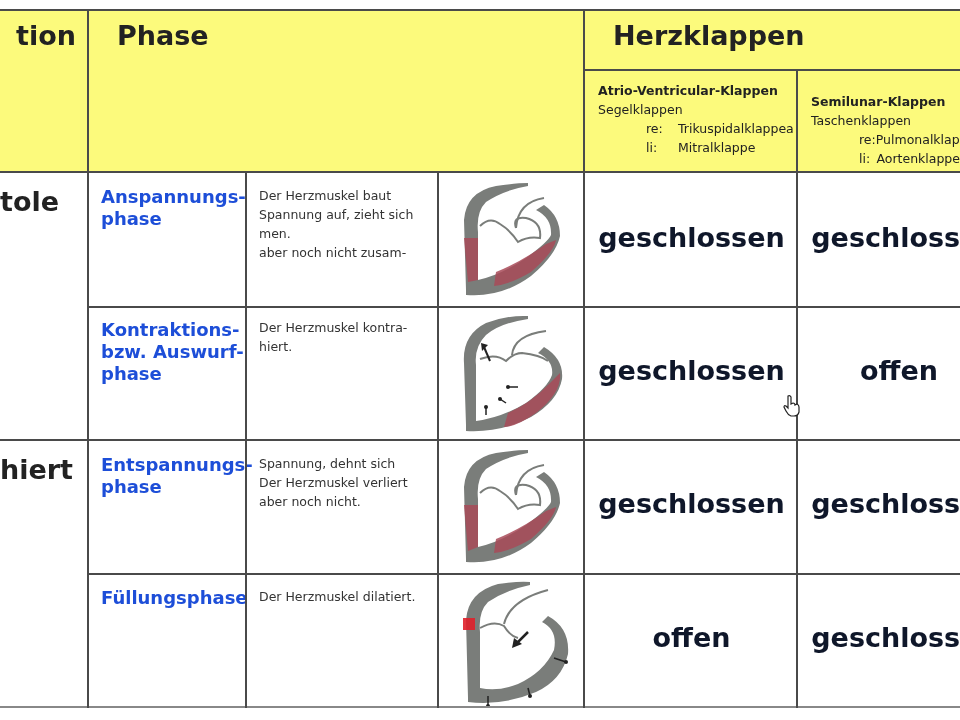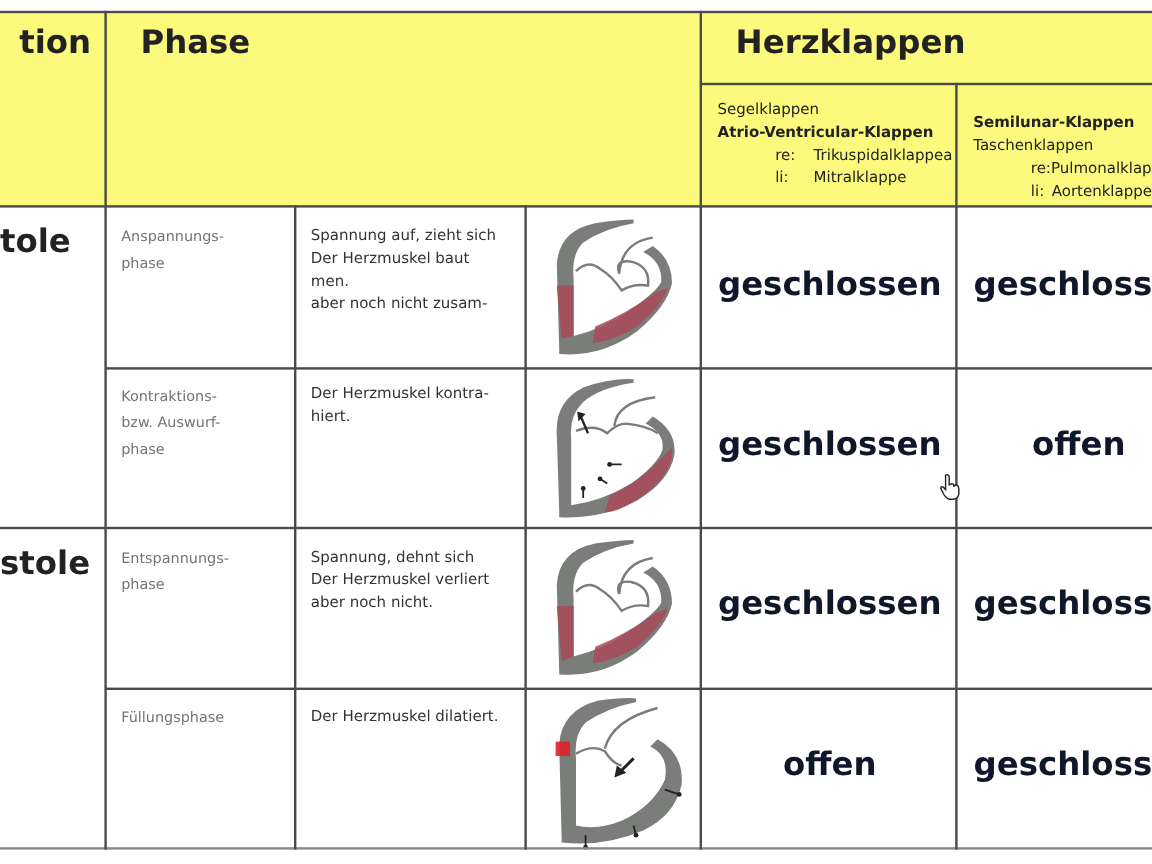--- a/index.html
+++ b/index.html
@@ -11,38 +11,38 @@
   }
   .abs { position:absolute; box-sizing:border-box; }
   .yellow { background:#fcfa7c; }
   .hline { position:absolute; height:2px; background:#4a4a4a; }
   .vline { position:absolute; width:2px; background:#4a4a4a; }
   .h-title { font-weight:bold; font-size:27px; letter-spacing:0px; color:#222;padding-left:16px; }
   .sub-head { font-size:12.5px; line-height:19px; color:#222; }
   .sub-head b { font-weight:bold; }
   .sub-row { display:flex;margin-left:48px; }
   .sub-row .k { width:32px; }
-  .phase-name { font-weight:normal; font-size:12px; line-height:22px; color:#737373; }
+  .phase-name { font-weight:bold; font-size:18px; line-height:22px; color:#1d4ed8; }
   .desc { font-size:12.5px; line-height:19px; color:#333; }
   .state { font-weight:bold; font-size:27px; color:#0f172a; text-align:center; }
   .side-label { font-weight:bold; font-size:27px; color:#222; }
   svg { display:block; }
 </style>
 </head>
 <body>
 
 <div class="abs yellow" style="left:0; top:10px; width:960px; height:162px;"></div>
 
 <div class="abs h-title" style="left:0; top:20px;">tion</div>
 <div class="abs h-title" style="left:101px; top:20px;">Phase</div>
 <div class="abs h-title" style="left:597px; top:20px;">Herzklappen</div>
 
 <div class="abs sub-head" style="left:598px; top:81px; width:196px;">
+  <div><b>Atrio-Ventricular-Klappen</b></div>
   <div>Segelklappen</div>
-  <div><b>Atrio-Ventricular-Klappen</b></div>
   <div class="sub-row">
     <span class="k">re:</span>
     <span>Trikuspidalklappea</span>
   </div>
   <div class="sub-row">
     <span class="k">li:</span>
     <span>Mitralklappe</span>
   </div>
 </div>
 
@@ -53,29 +53,29 @@
     <span class="k">re:</span>
     <span>Pulmonalklappe</span>
   </div>
   <div class="sub-row">
     <span class="k">li:</span>
     <span>Aortenklappe</span>
   </div>
 </div>
 
 <div class="abs side-label" style="left:0; top:186px;">tole</div>
-<div class="abs side-label" style="left:0; top:454px;">stole</div>
+<div class="abs side-label" style="left:0; top:454px;">hiert</div>
 
 <div class="abs phase-name" style="left:101px; top:186px;">
   <div>Anspannungs-</div>
   <div>phase</div>
 </div>
 <div class="abs desc" style="left:259px; top:186px;">
+  <div>Der Herzmuskel baut</div>
   <div>Spannung auf, zieht sich</div>
-  <div>Der Herzmuskel baut</div>
   <div>men.</div>
   <div>aber noch nicht zusam-</div>
 </div>
 <div class="abs state" style="left:586px; top:222px; width:211px;">geschlossen</div>
 <div class="abs state" style="left:799px; top:222px; width:211px;">geschlossen</div>
 
 <div class="abs phase-name" style="left:101px; top:319px;">
   <div>Kontraktions-</div>
   <div>bzw. Auswurf-</div>
   <div>phase</div>

